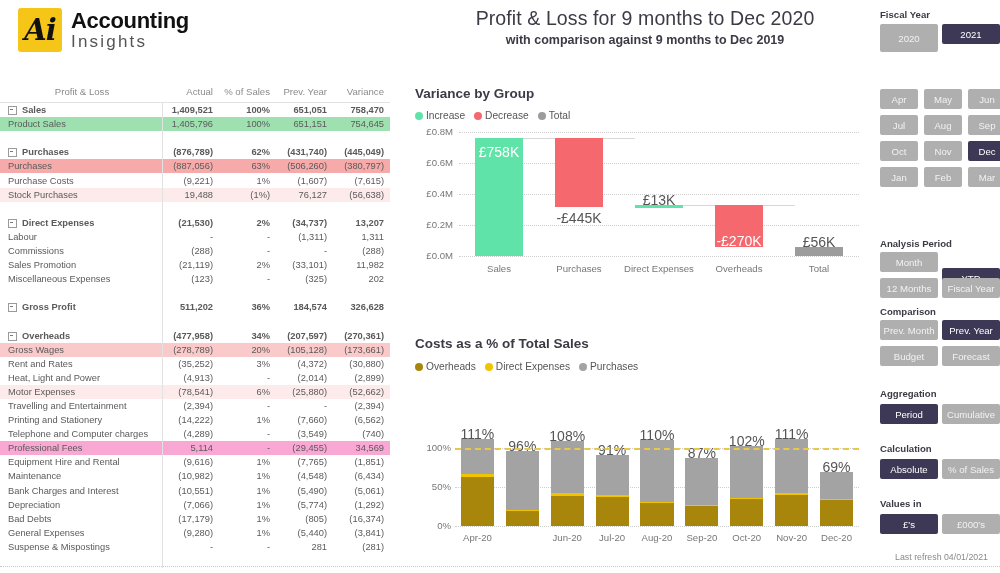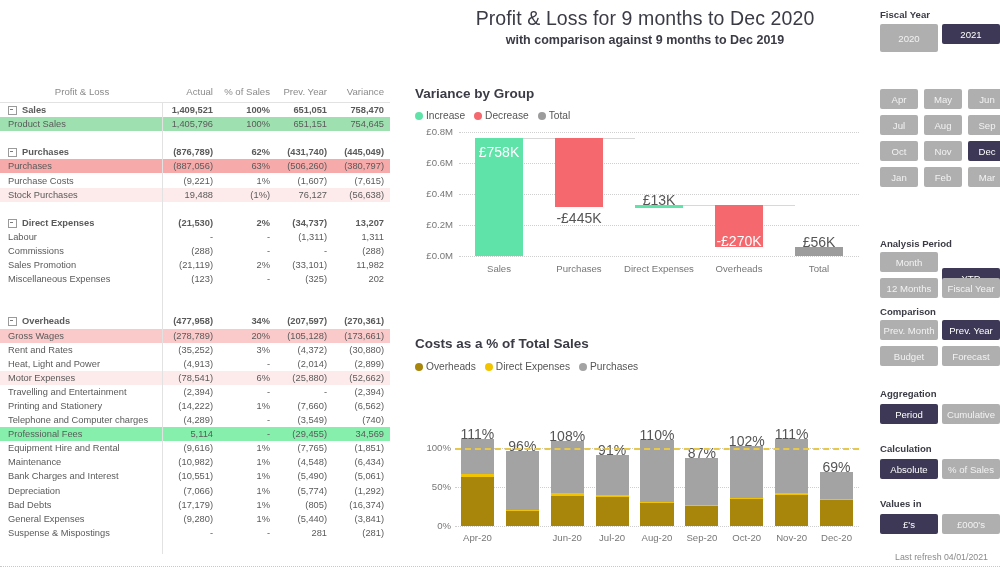--- a/index.html
+++ b/index.html
@@ -56,21 +56,21 @@
     display:inline-block;width:7px;height:7px;border:1px solid #9a9a9a;
     margin-right:5px;position:relative;top:0px;vertical-align:middle;
   }
   .expander:after{
     content:"";position:absolute;left:1px;top:2px;width:3px;height:1px;background:#7a7a7a;
   }
   .hl-green td.c-num,.hl-green td.c-label{background:#9fe0b0;color:#2f5d3b;}
   .hl-red3 td.c-num,.hl-red3 td.c-label{background:#f6aaaa;color:#7a3434;}
   .hl-red2 td.c-num,.hl-red2 td.c-label{background:#fac9c9;}
   .hl-red05 td.c-num,.hl-red05 td.c-label{background:#fdeaea;}
-  .hl-grn05 td.c-num,.hl-grn05 td.c-label{background:#86efac;}
+  .hl-grn05 td.c-num,.hl-grn05 td.c-label{background:#f9a8d4;}
 
   
   .panel-title{position:absolute;font-size:13.5px;font-weight:bold;color:#3b3b46;}
   .legend{position:absolute;display:flex;gap:9px;align-items:center;font-size:10.2px;color:#555;}
   .legend .li{display:flex;align-items:center;gap:3px;}
   .legend .dot{width:8px;height:8px;border-radius:50%;display:inline-block;}
 
   #wf-wrap{position:absolute;left:415px;top:128px;width:450px;height:160px;}
   #cs-wrap{position:absolute;left:415px;top:410px;width:450px;height:140px;}
   .axlab{position:absolute;font-size:9.6px;color:#777;text-align:right;width:38px;}
@@ -91,20 +91,27 @@
   }
   .btn.sel{background:#3C3855;color:#ffffff;}
   #last-refresh{position:absolute;right:12px;top:552px;font-size:8.8px;color:#8a8a8a;}
   #bottom-rule{position:absolute;left:0;top:566px;width:1000px;border-top:1px dotted #c8c8c8;}
 </style>
 </head>
 <body>
 
 <div class="page">
 
+  <div id="logo">
+    <div class="mark">Ai</div>
+    <div class="wordmark">
+      <div class="w1">Accounting</div>
+      <div class="w2">Insights</div>
+    </div>
+  </div>
 
   <div id="main-title">Profit &amp; Loss for 9 months to Dec 2020</div>
   <div id="main-subtitle">with comparison against 9 months to Dec 2019</div>
 
   <div id="pl-table">
     <table>
       <thead>
           <tr id="thead-row">
             <th class="c-label">Profit &amp; Loss</th>
             <th class="c-num">Actual</th>
@@ -204,20 +211,27 @@
             <td class="c-num">-</td>
             <td class="c-num">(325)</td>
             <td class="c-num">202</td>
           </tr>
           <tr class="spacer">
             <td class="c-label"></td>
             <td class="c-num"></td>
             <td class="c-num"></td>
             <td class="c-num"></td>
             <td class="c-num"></td>
+          </tr>
+          <tr class="grp">
+            <td class="c-label"><span class="expander"></span>Gross Profit</td>
+            <td class="c-num">511,202</td>
+            <td class="c-num">36%</td>
+            <td class="c-num">184,574</td>
+            <td class="c-num">326,628</td>
           </tr>
           <tr class="spacer">
             <td class="c-label"></td>
             <td class="c-num"></td>
             <td class="c-num"></td>
             <td class="c-num"></td>
             <td class="c-num"></td>
           </tr>
           <tr class="grp">
             <td class="c-label"><span class="expander"></span>Overheads</td>

